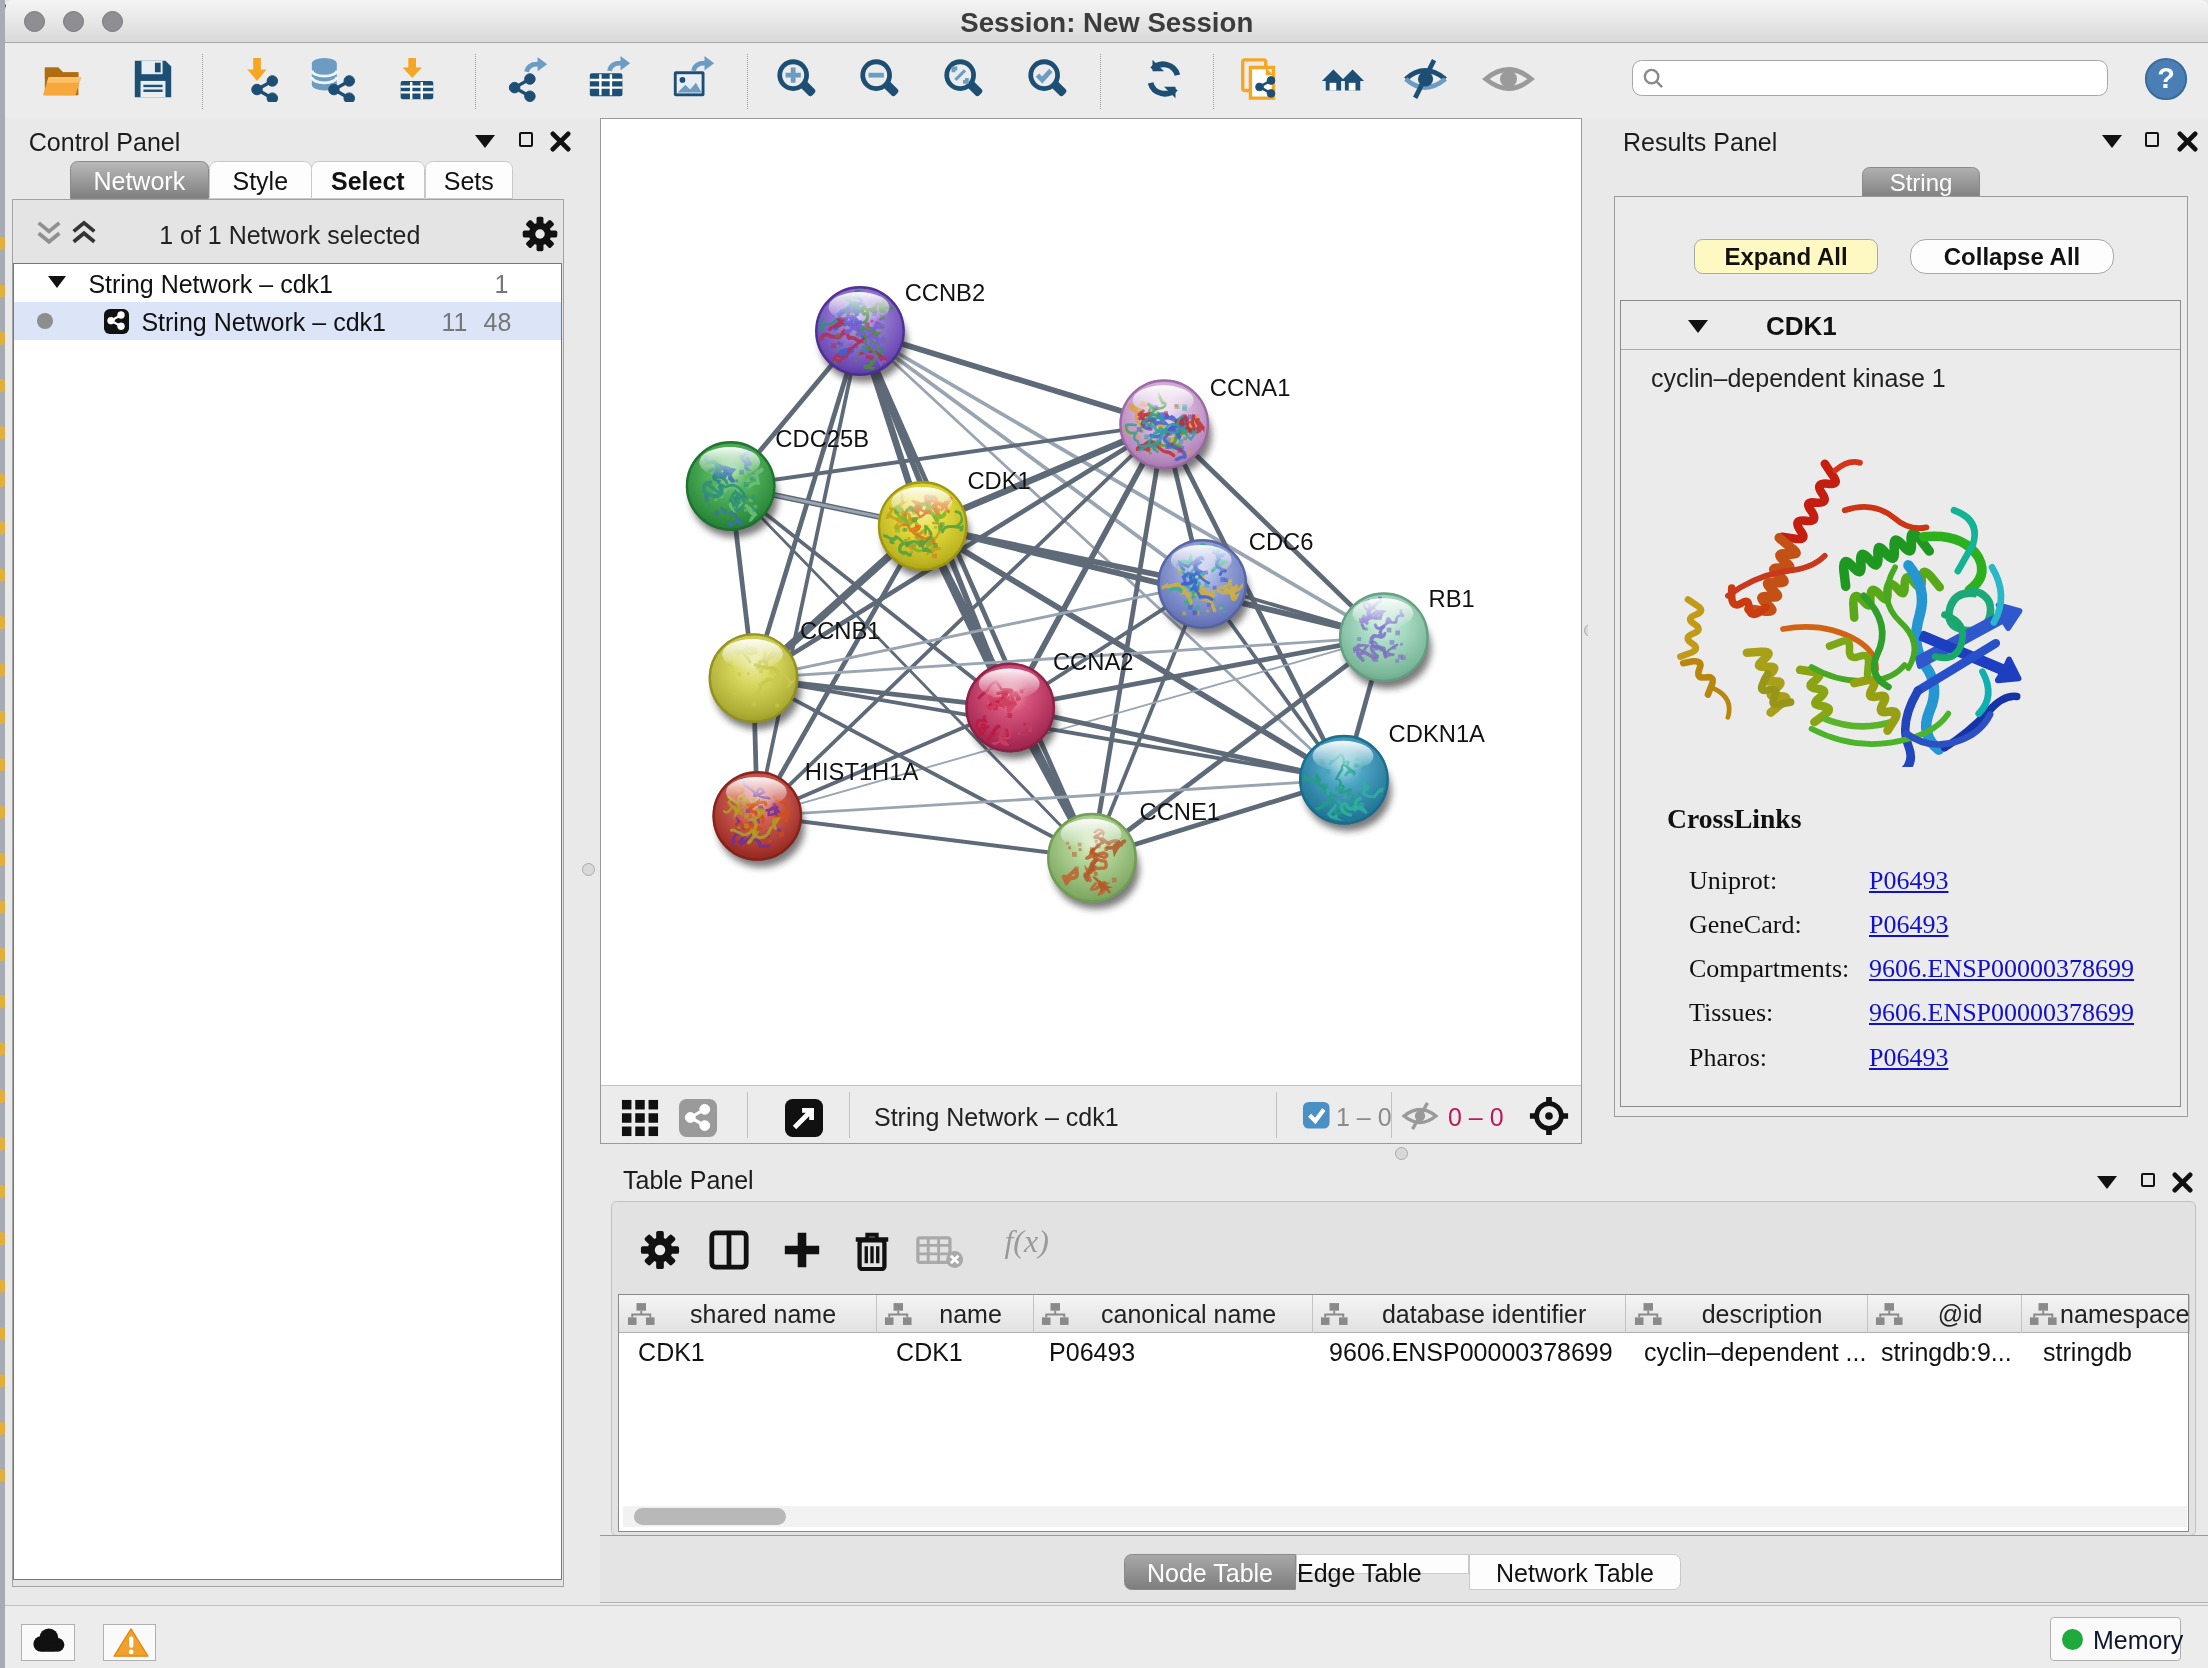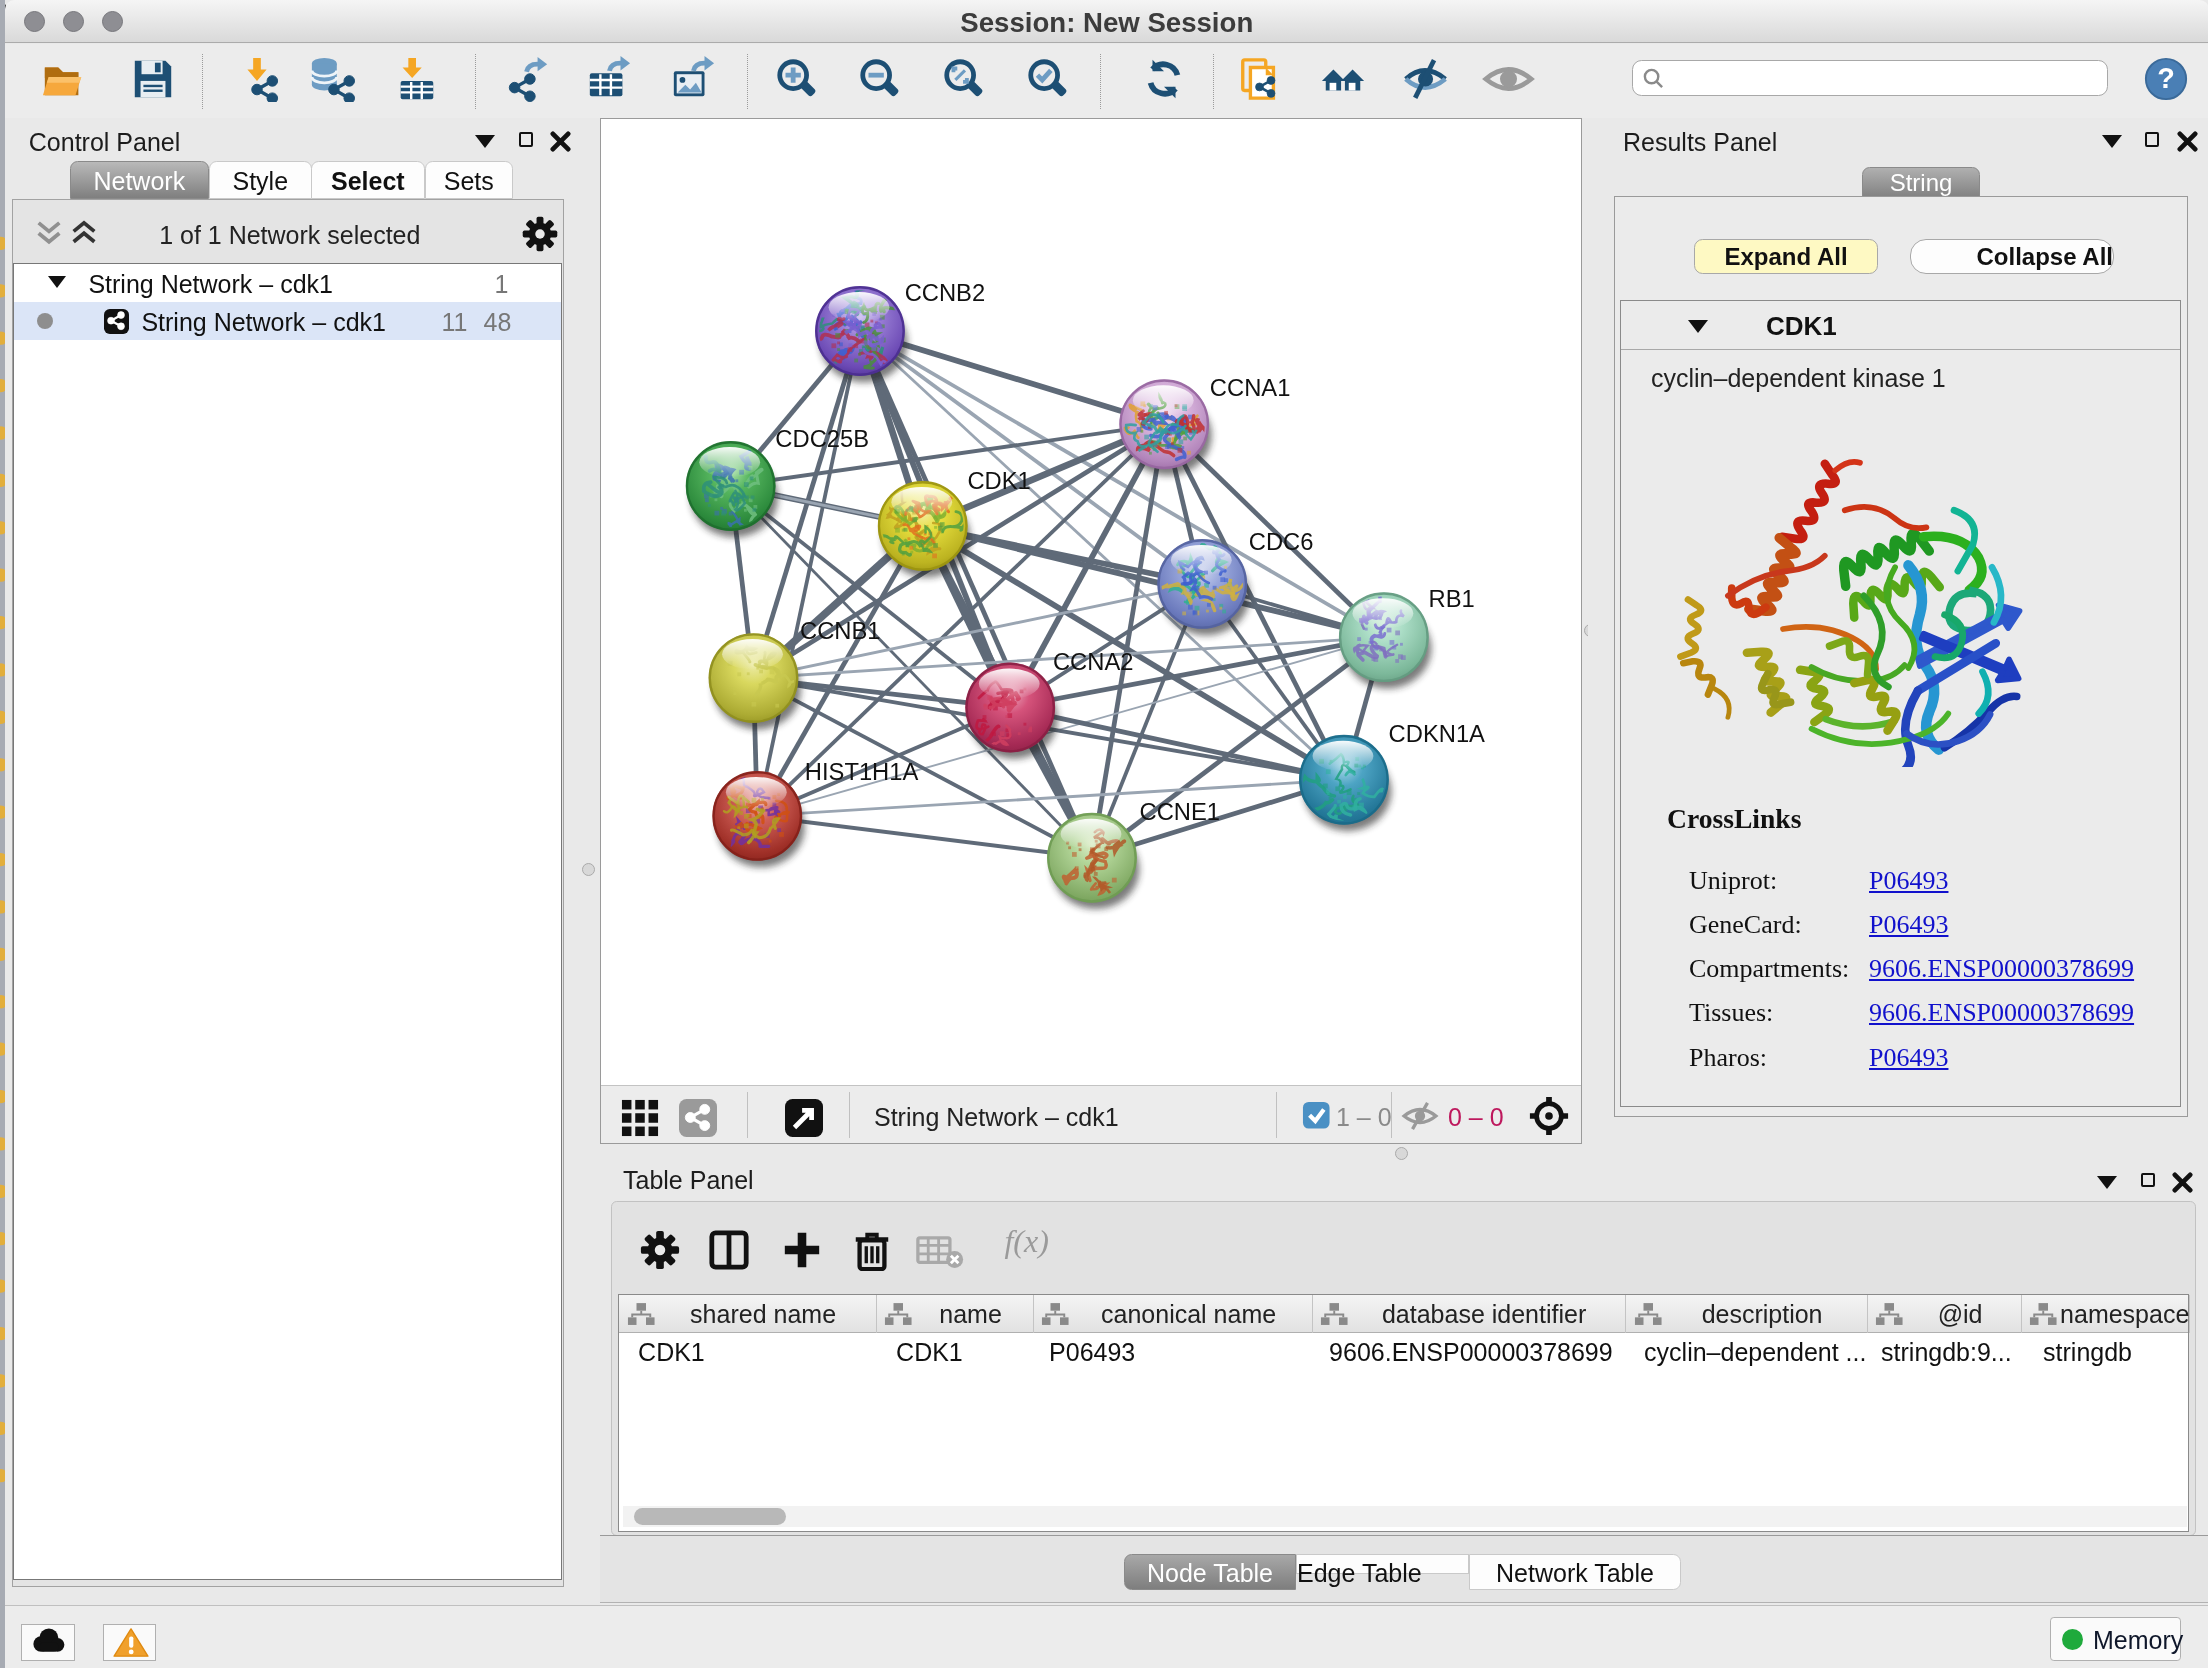--- a/index.html
+++ b/index.html
@@ -998,21 +998,21 @@
 <div class="abs" style="left:1588px;top:118px;width:620px;height:1028px;background:#e9e9e9;">
     <div class="panel-title abs" style="left:35px;top:9.5px;">Results Panel</div>
 <div style="position:absolute;left:514px;top:17px;width:0;height:0;border-left:10.5px solid transparent;border-right:10.5px solid transparent;border-top:13.3px solid #111;"></div>
 <div style="position:absolute;left:557px;top:14.3px;width:14.3px;height:14.3px;border:2.9px solid #111;border-radius:1.9px;"></div>
 <svg width="21" height="21" style="position:absolute;left:589px;top:13.3px;" viewBox="0 0 22 22">
       <path d="M3 3 L19 19 M19 3 L3 19" stroke="#111" stroke-width="5" stroke-linecap="round"></path>
     </svg>
     <div class="abs" style="left:262px;top:49px;width:118px;height:30px;background:linear-gradient(#b0b0b0,#838383);border:1px solid #8a8a8a;border-radius:7.6px 7.6px 0 0;color:#fff;font-size:24px;text-align:center;line-height:30px;margin-left:12px;">String</div>
     <div class="abs" style="left:26px;top:78px;width:574px;height:921px;border:1px solid #9a9a9a;background:#ebebeb;"></div>
     <div class="abs" style="left:106px;top:121px;width:184px;height:35px;background:#fef9c3;border:1px solid #a8a8a8;border-radius:8.6px;font-size:24px;font-weight:600;text-align:center;line-height:34px;color:#111;">Expand All</div>
-    <div class="abs" style="left:322px;top:121px;width:204px;height:35px;background:#fdfdfd;border:1px solid #a8a8a8;border-radius:16px;font-size:24px;font-weight:600;text-align:right;line-height:34px;color:#111;">Collapse All</div>
+    <div class="abs" style="left:322px;top:121px;width:204px;height:35px;background:#fdfdfd;border:1px solid #a8a8a8;border-radius:16px;font-size:24px;font-weight:600;text-align:center;line-height:34px;color:#111;">Collapse All</div>
     <div class="abs" style="left:32px;top:182px;width:561px;height:807px;border:1px solid #8a8a8a;background:#ebebeb;">
       <div style="position:relative;height:49px;border-bottom:1px solid #a8a8a8;">
 <div style="position:absolute;left:67px;top:19px;width:0;height:0;border-left:10.5px solid transparent;border-right:10.5px solid transparent;border-top:13.3px solid #111;"></div>
 <div style="position:absolute;left:145px;top:9.5px;font-size:26px;font-weight:bold;color:#111;">CDK1</div>
 </div>
       <div style="position:absolute;left:30px;top:63px;font-size:25px;color:#222;">cyclin–dependent kinase 1</div>
       <svg width="361" height="314" viewBox="0 0 380 330" style="position:absolute;left:48px;top:152px;">
         <path d="M164 11 Q164 11 172 23 Q181 34 167 32 Q153 31 161 42 Q169 53 155 52 Q141 50 150 61 Q158 73 144 71 Q130 69 138 81 Q147 92 133 90 L119 88" fill="none" stroke="#c41e10" stroke-width="9" stroke-linejoin="round" stroke-linecap="round"></path>
         <path d="M175 18 q14 -12 26 -8" fill="none" stroke="#d43418" stroke-width="6" stroke-linecap="round"></path>
         <path d="M116 89 Q116 89 128 99 Q141 108 125 106 Q110 104 122 114 Q134 123 119 121 Q103 119 116 129 Q128 138 112 136 Q97 134 109 144 Q121 153 106 151 Q91 149 103 159 Q115 168 100 166 L84 164" fill="none" stroke="#c35014" stroke-width="10" stroke-linejoin="round" stroke-linecap="round"></path>

